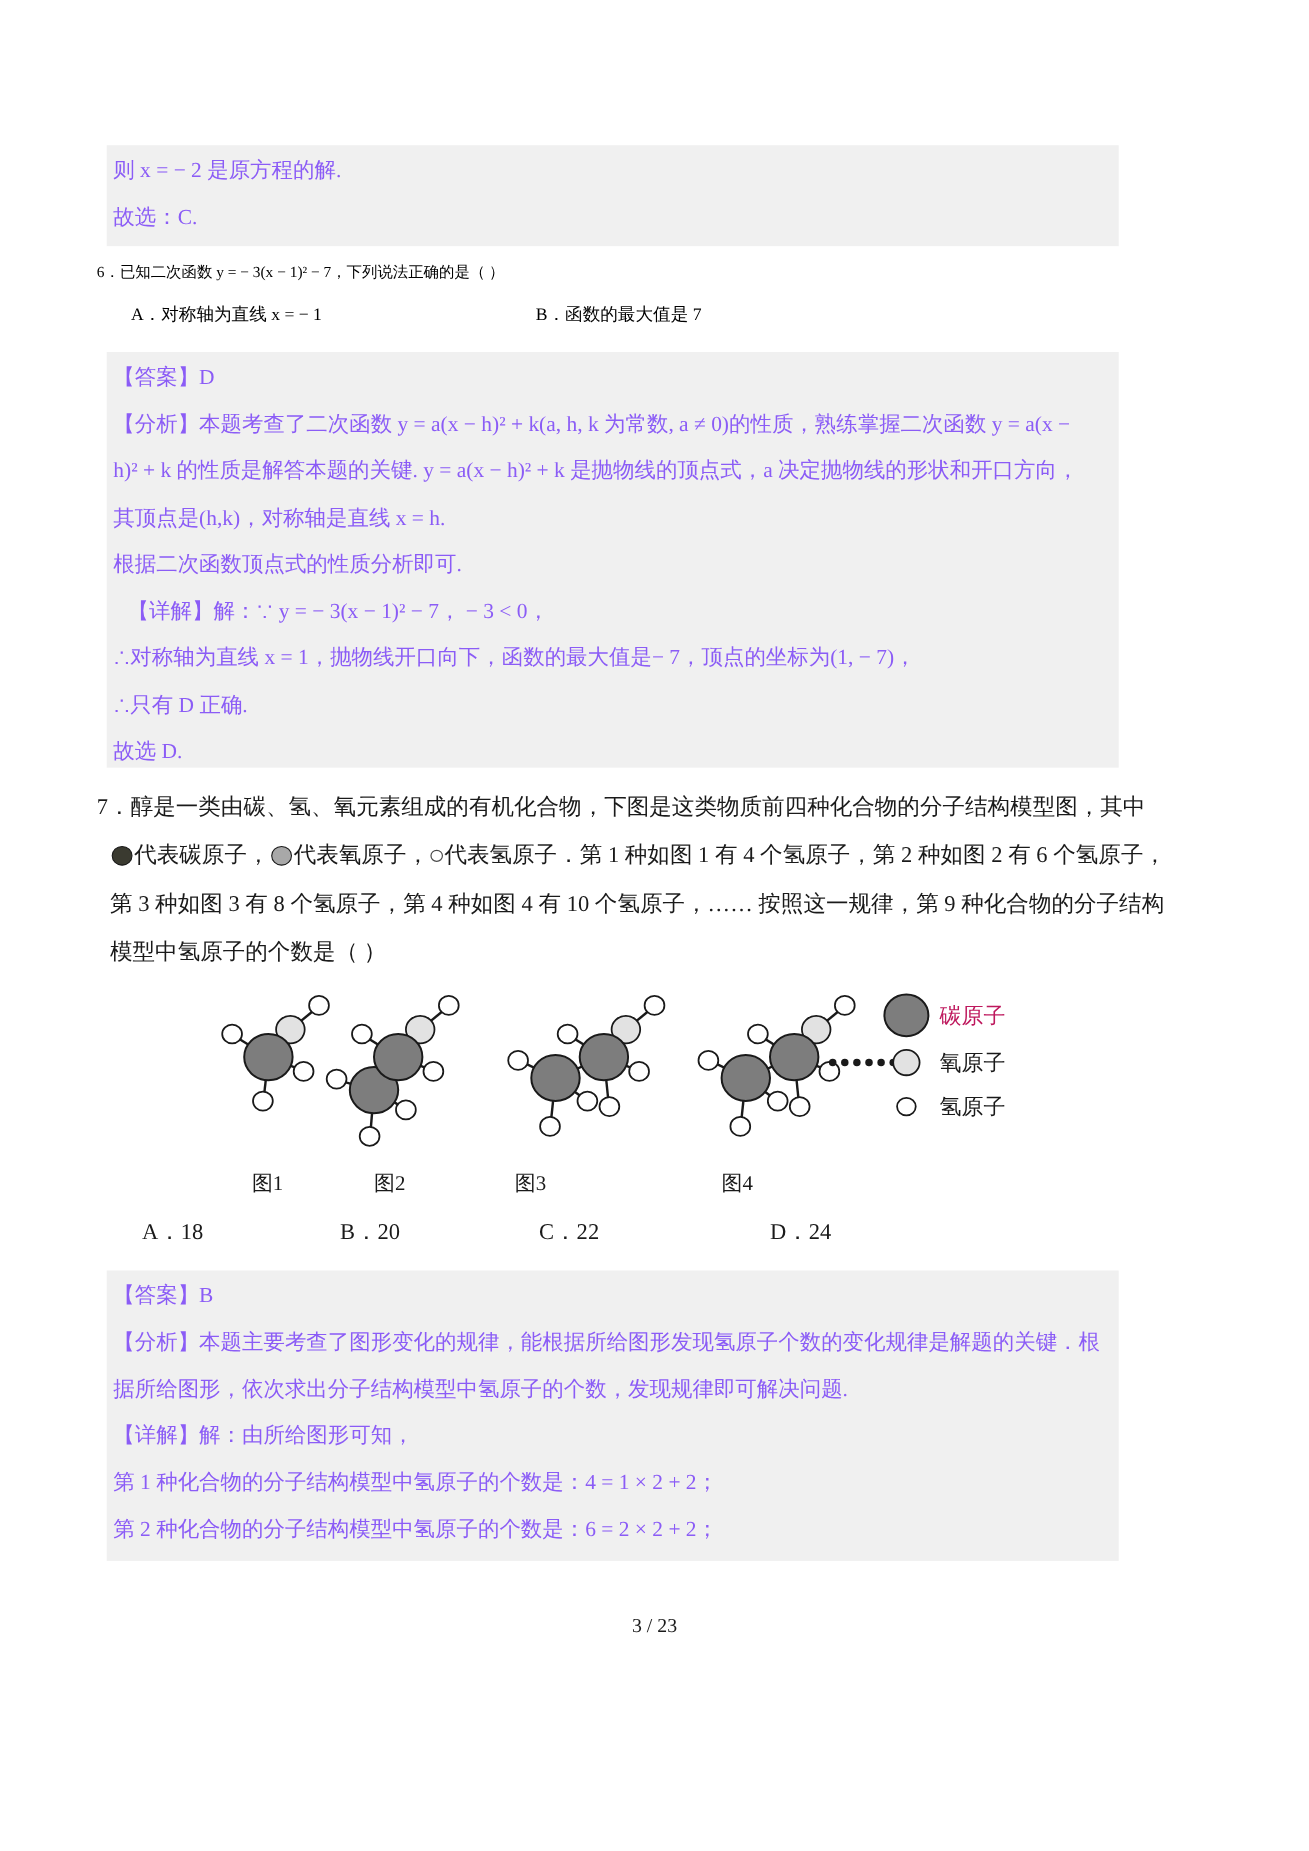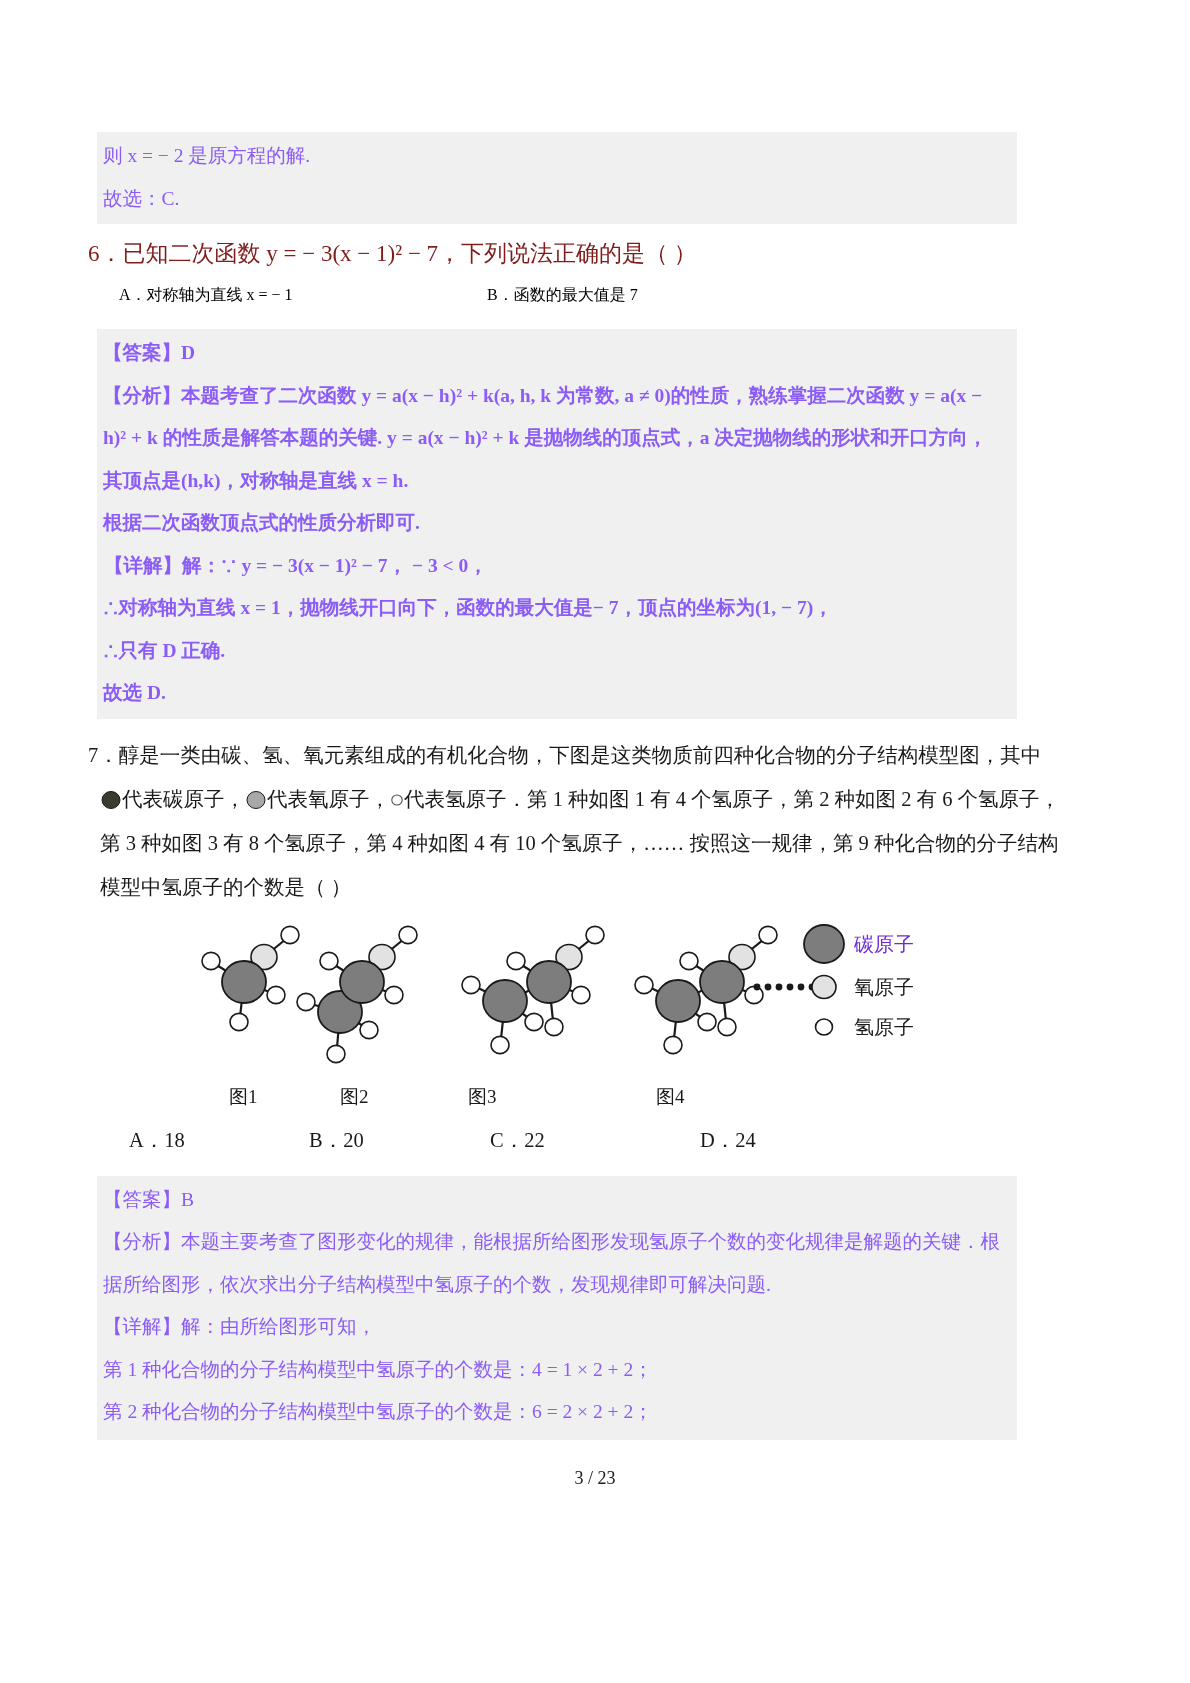--- a/index.html
+++ b/index.html
@@ -48,23 +48,23 @@
     color: #8b5cf6;
   }
   .rowgap { height: 23px; }
 
   
   .qblock {
     background: #ffffff;
     padding: 0;
   }
   .qline {
-    font-size: 23px;
+    font-size: 14px;
     line-height: 1.0;
-    color: #7f1d1d;
+    color: #000000;
     white-space: nowrap;
   }
   .opt {
     position: absolute;
     white-space: nowrap;
   }
   .optrow {
     position: relative;
     height: 44px;
   }
@@ -139,32 +139,32 @@
         <div class="opt" style="left:22px;">
           <span>A．</span><span>对称轴为直线 x = − 1</span>
         </div>
         <div class="opt" style="left:390px;">
           <span>B．</span><span>函数的最大值是 7</span>
         </div>
       </div>
 
     </div>
 
-    <div class="shade" style="padding:14px 0 16px 0;font-weight:bold;">
+    <div class="shade" style="padding:14px 0 4px 0;">
       <div class="line red" style="margin-left:3px;">【答案】D</div>
       <div class="rowgap"></div>
       <div class="line red" style="margin-left:3px;">【分析】本题考查了二次函数 y = a(x − h)² + k(a, h, k 为常数, a ≠ 0)的性质，熟练掌握二次函数 y = a(x −</div>
       <div class="rowgap"></div>
       <div class="line red" style="margin-left:3px;">h)² + k 的性质是解答本题的关键. y = a(x − h)² + k 是抛物线的顶点式，a 决定抛物线的形状和开口方向，</div>
       <div class="rowgap"></div>
       <div class="line red" style="margin-left:3px;">其顶点是(h,k)，对称轴是直线 x = h.</div>
       <div class="rowgap"></div>
       <div class="line red" style="margin-left:3px;">根据二次函数顶点式的性质分析即可.</div>
       <div class="rowgap"></div>
-      <div class="line red" style="margin-left:4px;">【详解】解：∵ y = − 3(x − 1)² − 7， − 3 &lt; 0，</div>
+      <div class="line red" style="margin-left:16px;">【详解】解：∵ y = − 3(x − 1)² − 7， − 3 &lt; 0，</div>
       <div class="rowgap"></div>
       <div class="line red" style="margin-left:3px;">∴对称轴为直线 x = 1，抛物线开口向下，函数的最大值是− 7，顶点的坐标为(1, − 7)，</div>
       <div class="rowgap"></div>
       <div class="line red" style="margin-left:3px;">∴只有 D 正确.</div>
       <div class="rowgap"></div>
       <div class="line red" style="margin-left:3px;">故选 D.</div>
     </div>
 
     <div class="qblock" style="padding-top:14px;">
       <div class="qpara" style="margin-left:-9px; white-space:nowrap;">
@@ -281,21 +281,21 @@
             <circle cx="715" cy="78" r="3.4" fill="#1a1a1a"></circle>
           </g>
 
           <g>
             <ellipse cx="727" cy="35" rx="20" ry="19" fill="#7d7d7d" stroke="#1a1a1a" stroke-width="1.8"></ellipse>
             <ellipse cx="727" cy="78" rx="12" ry="11.5" fill="#e2e2e2" stroke="#1a1a1a" stroke-width="1.6"></ellipse>
             <ellipse cx="727" cy="118" rx="8.5" ry="8" fill="#ffffff" stroke="#1a1a1a" stroke-width="1.6"></ellipse>
           </g>
         </svg>
 
-        <div style="position:absolute; left:757px; top:22px; font-size:20px; color:#6d28d9;">碳原子</div>
+        <div style="position:absolute; left:757px; top:22px; font-size:20px; color:#be185d;">碳原子</div>
         <div style="position:absolute; left:757px; top:65px; font-size:20px; color:#1a1a1a;">氧原子</div>
         <div style="position:absolute; left:757px; top:105px; font-size:20px; color:#1a1a1a;">氢原子</div>
       </div>
 
       <div class="captions">
         <div class="cap" style="left:132px;">图1</div>
         <div class="cap" style="left:243px;">图2</div>
         <div class="cap" style="left:371px;">图3</div>
         <div class="cap" style="left:559px;">图4</div>
       </div>

